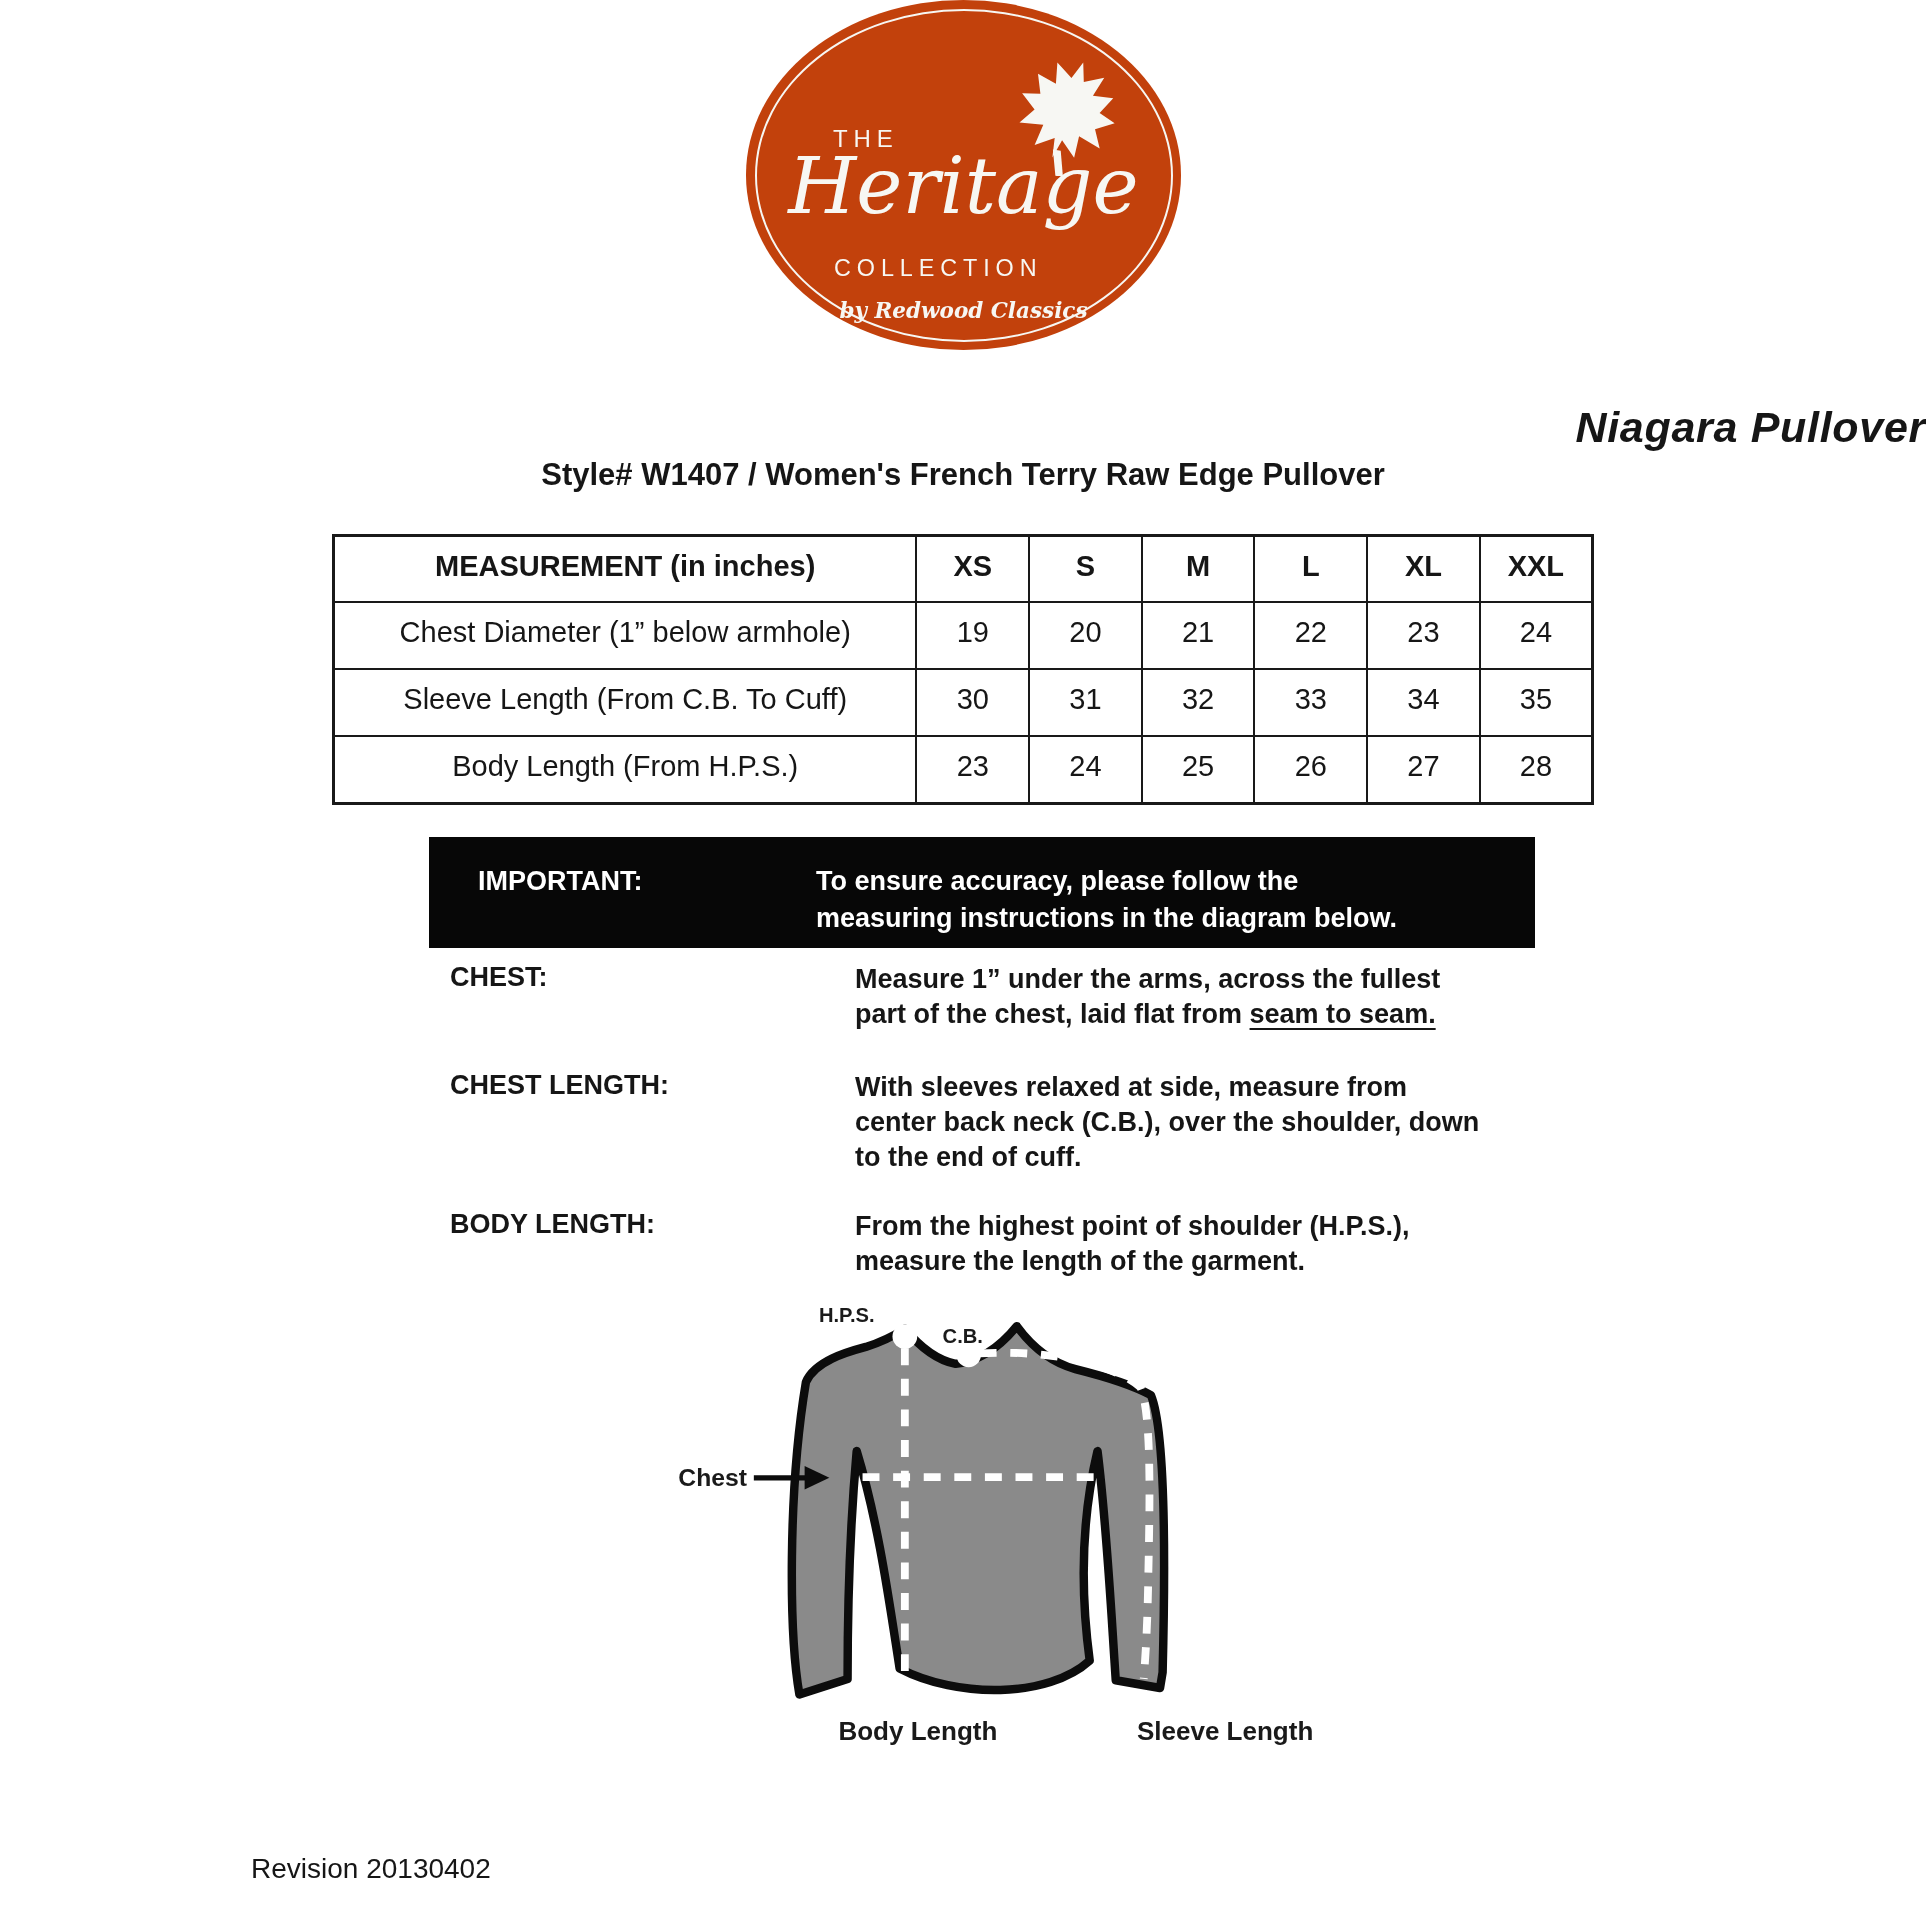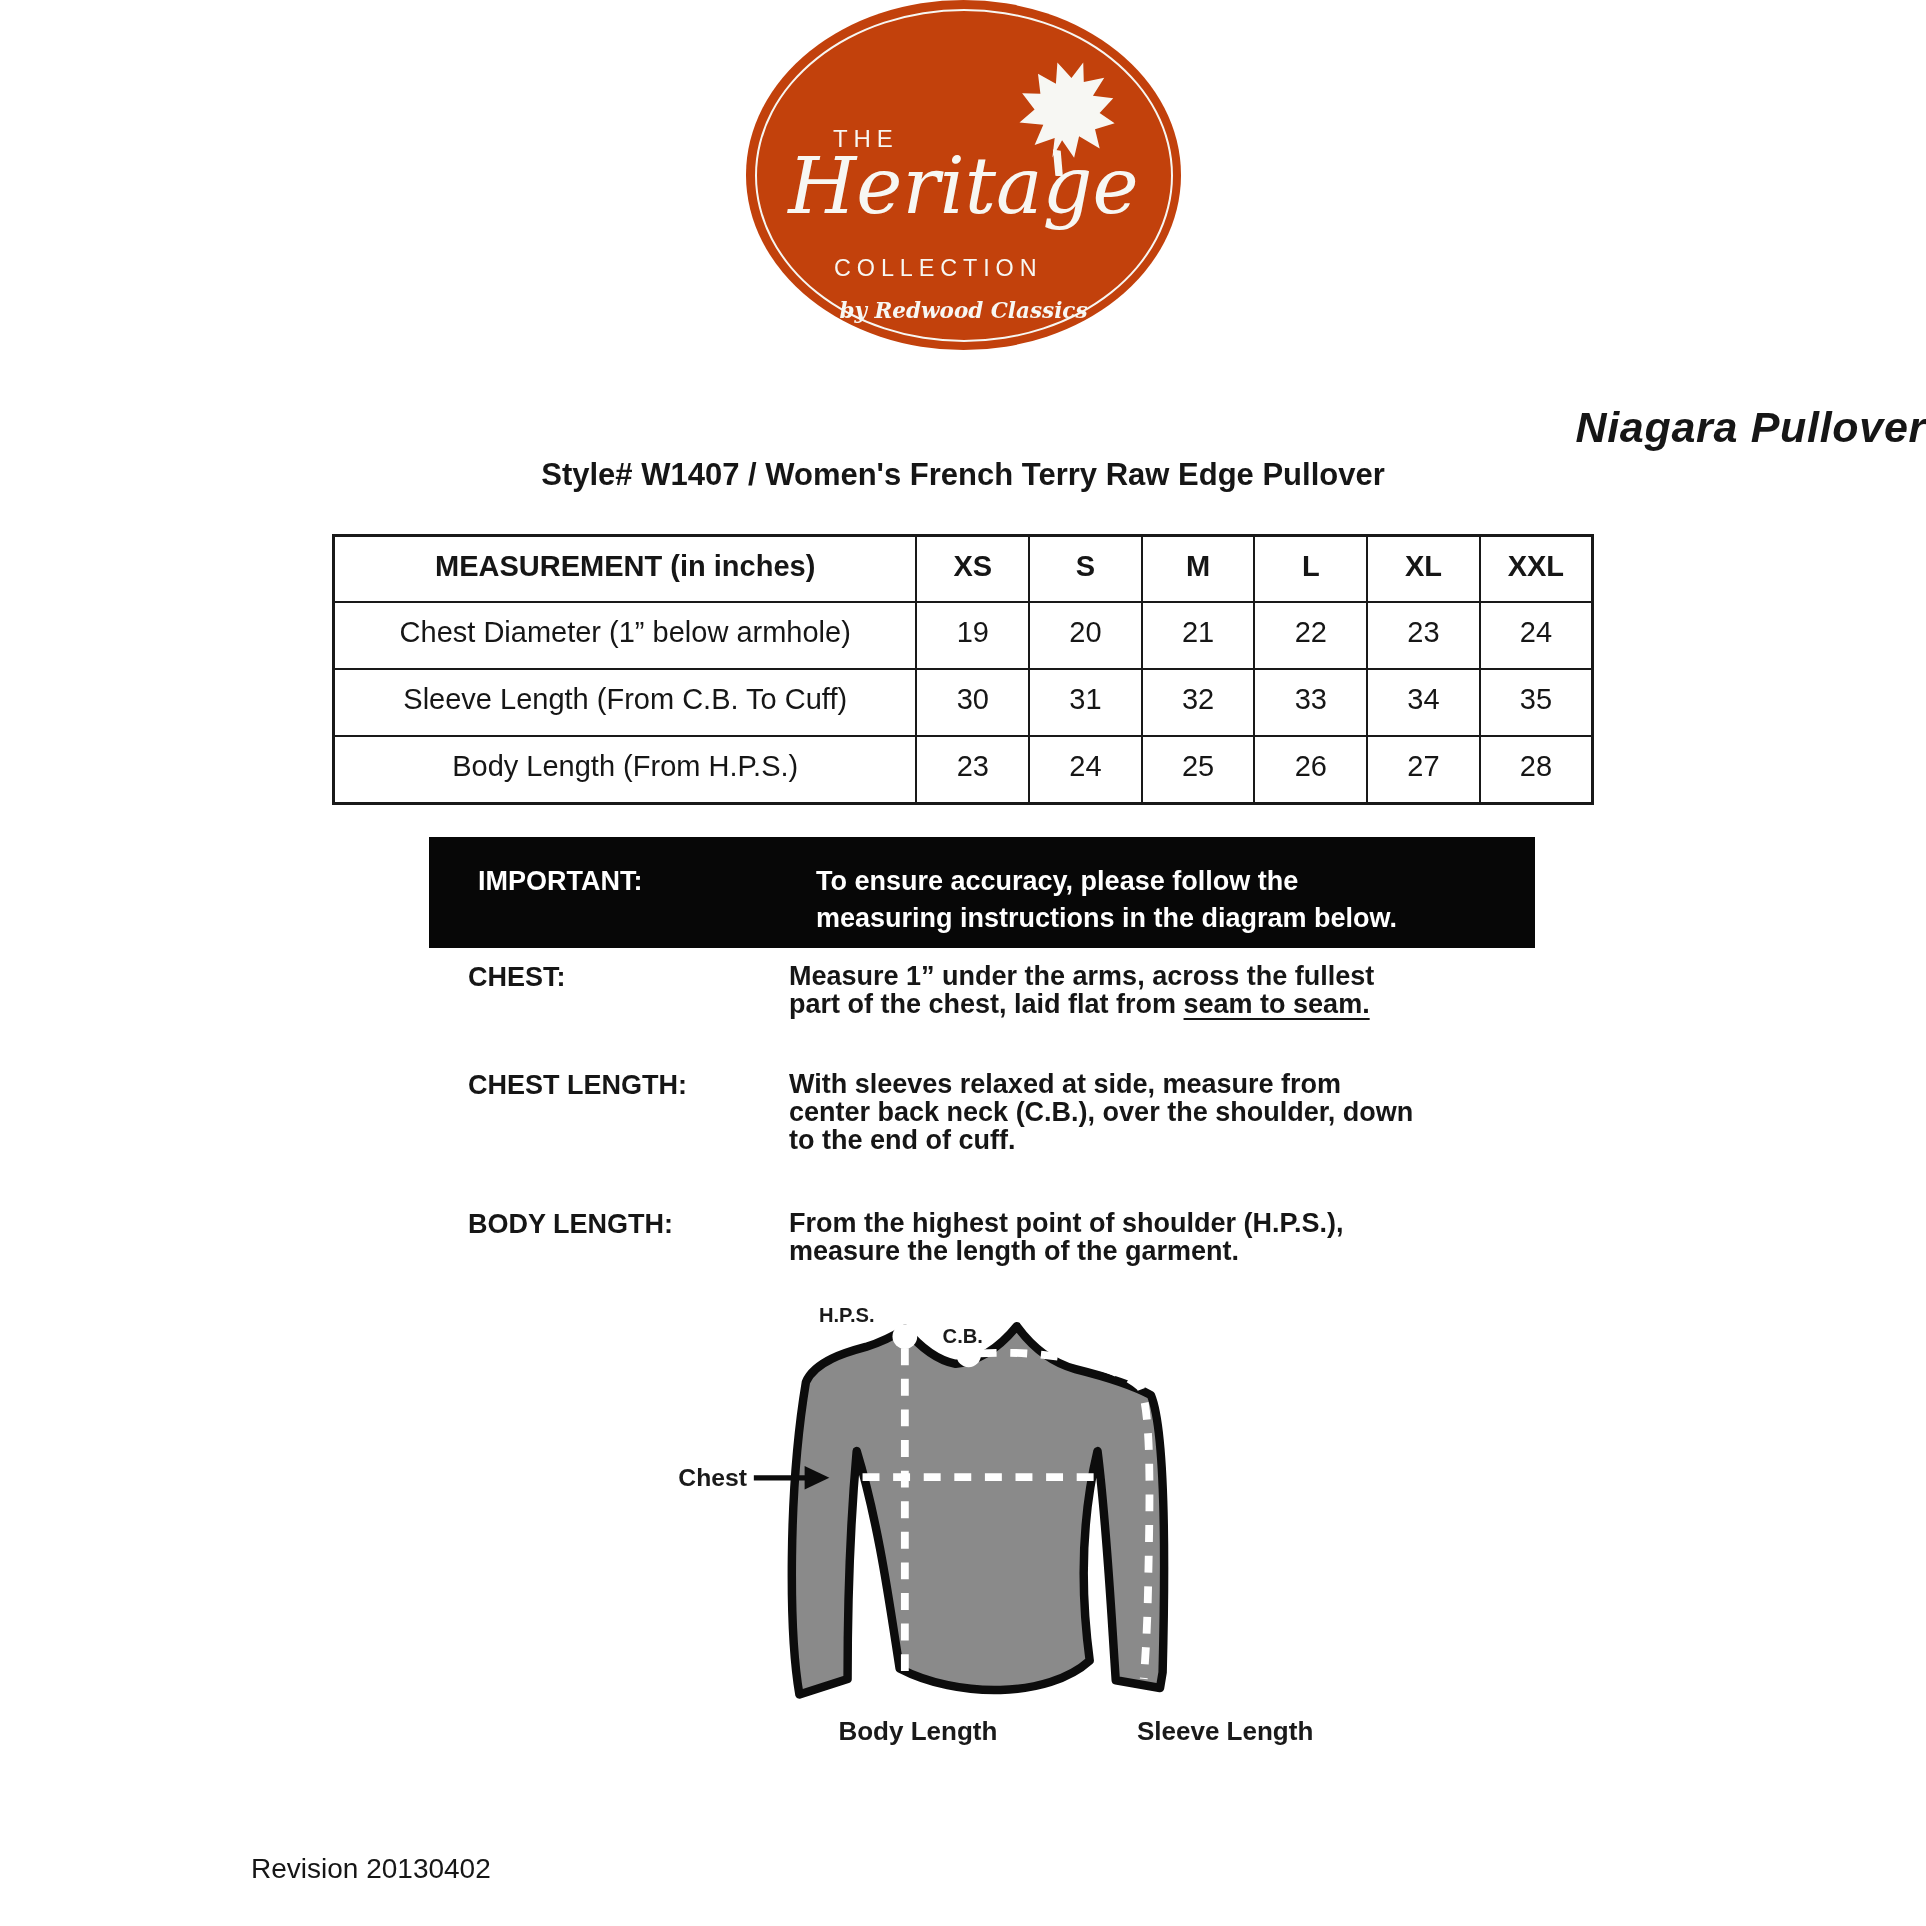--- a/index.html
+++ b/index.html
@@ -78,25 +78,25 @@
     color: #ffffff; font-weight: bold; font-size: 27px;
   }
   .banner-text {
     position: absolute; left: 387px; top: 26px;
     color: #ffffff; font-weight: bold; font-size: 27px;
     line-height: 37px; white-space: pre-line;
   }
 
   
   .instr-label {
-    left: 468px; font-weight: bold; font-size: 27px;
+    left: 450px; font-weight: bold; font-size: 27px;
   }
   .instr-text {
-    left: 789px; width: 709px;
-    font-weight: bold; font-size: 27px; line-height: 28px;
+    left: 855px; width: 709px;
+    font-weight: bold; font-size: 27px; line-height: 35px;
     white-space: pre-line;
   }
   .u { text-decoration: underline; text-underline-offset: 4.6px; }
   .top-chest  { top: 962px; }
   .top-sleeve { top: 1070px; }
   .top-body   { top: 1209px; }
 
   
   .diagram { left: 651px; top: 1296px; }
   .diagram text {

